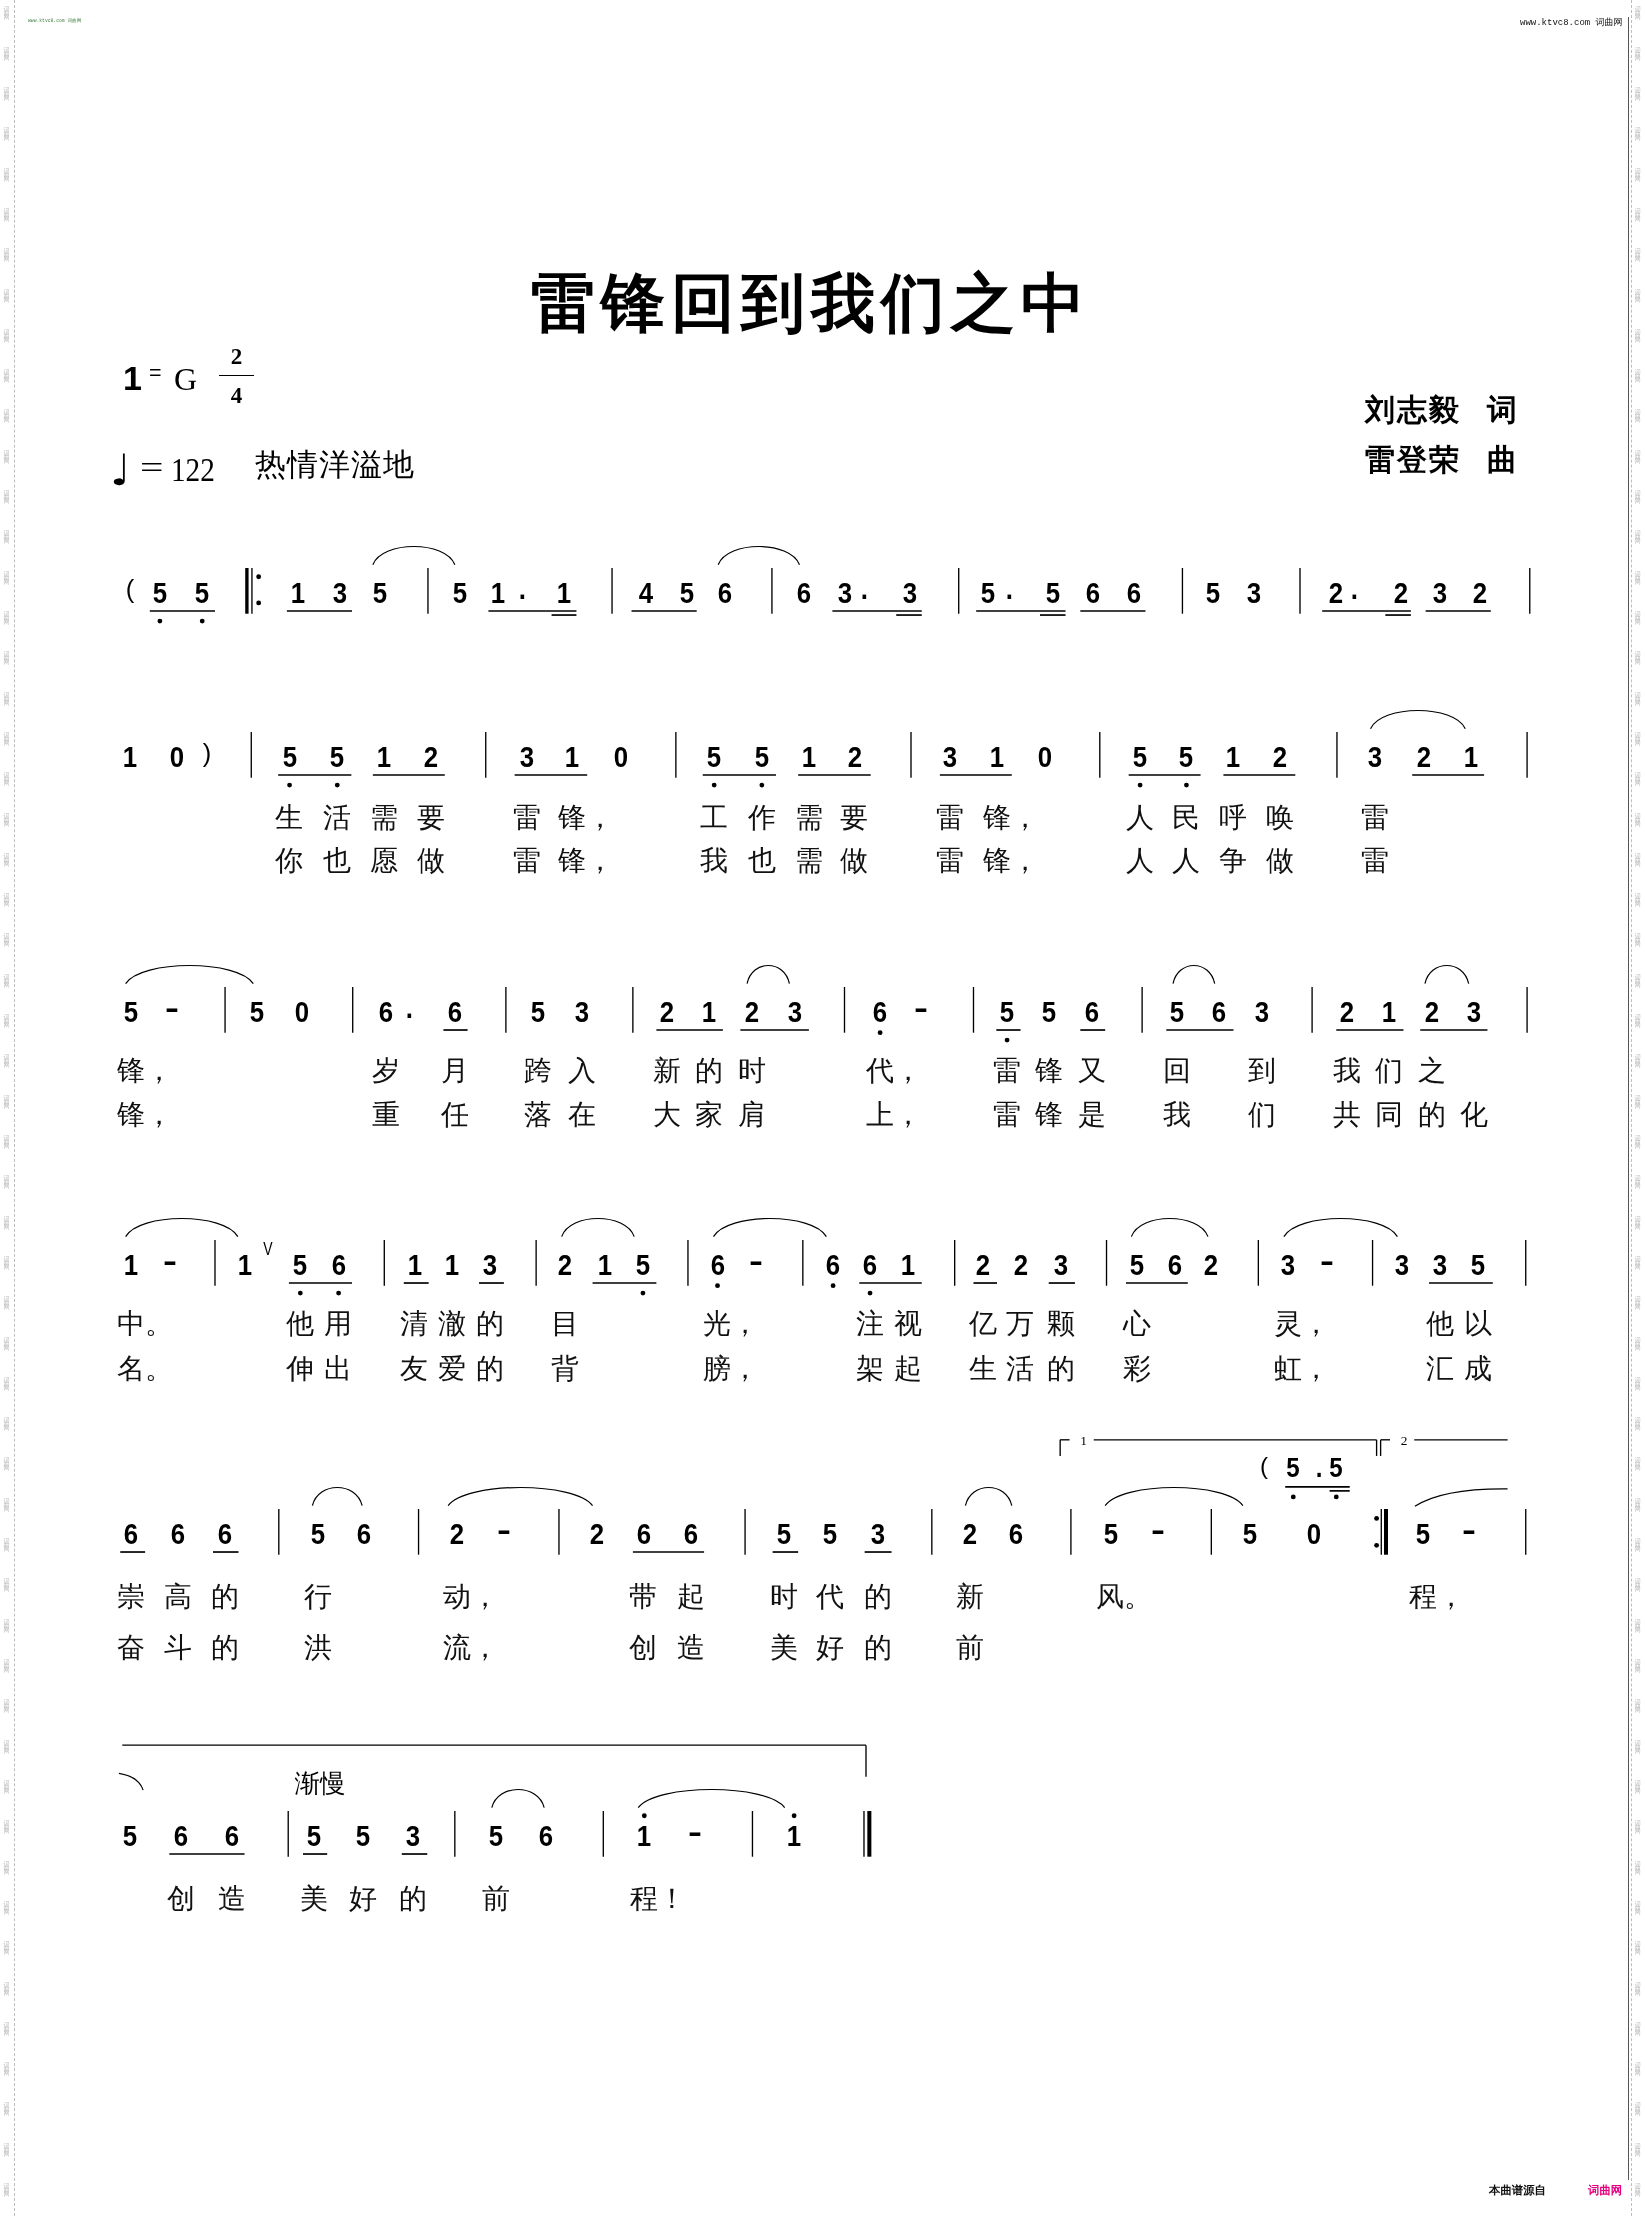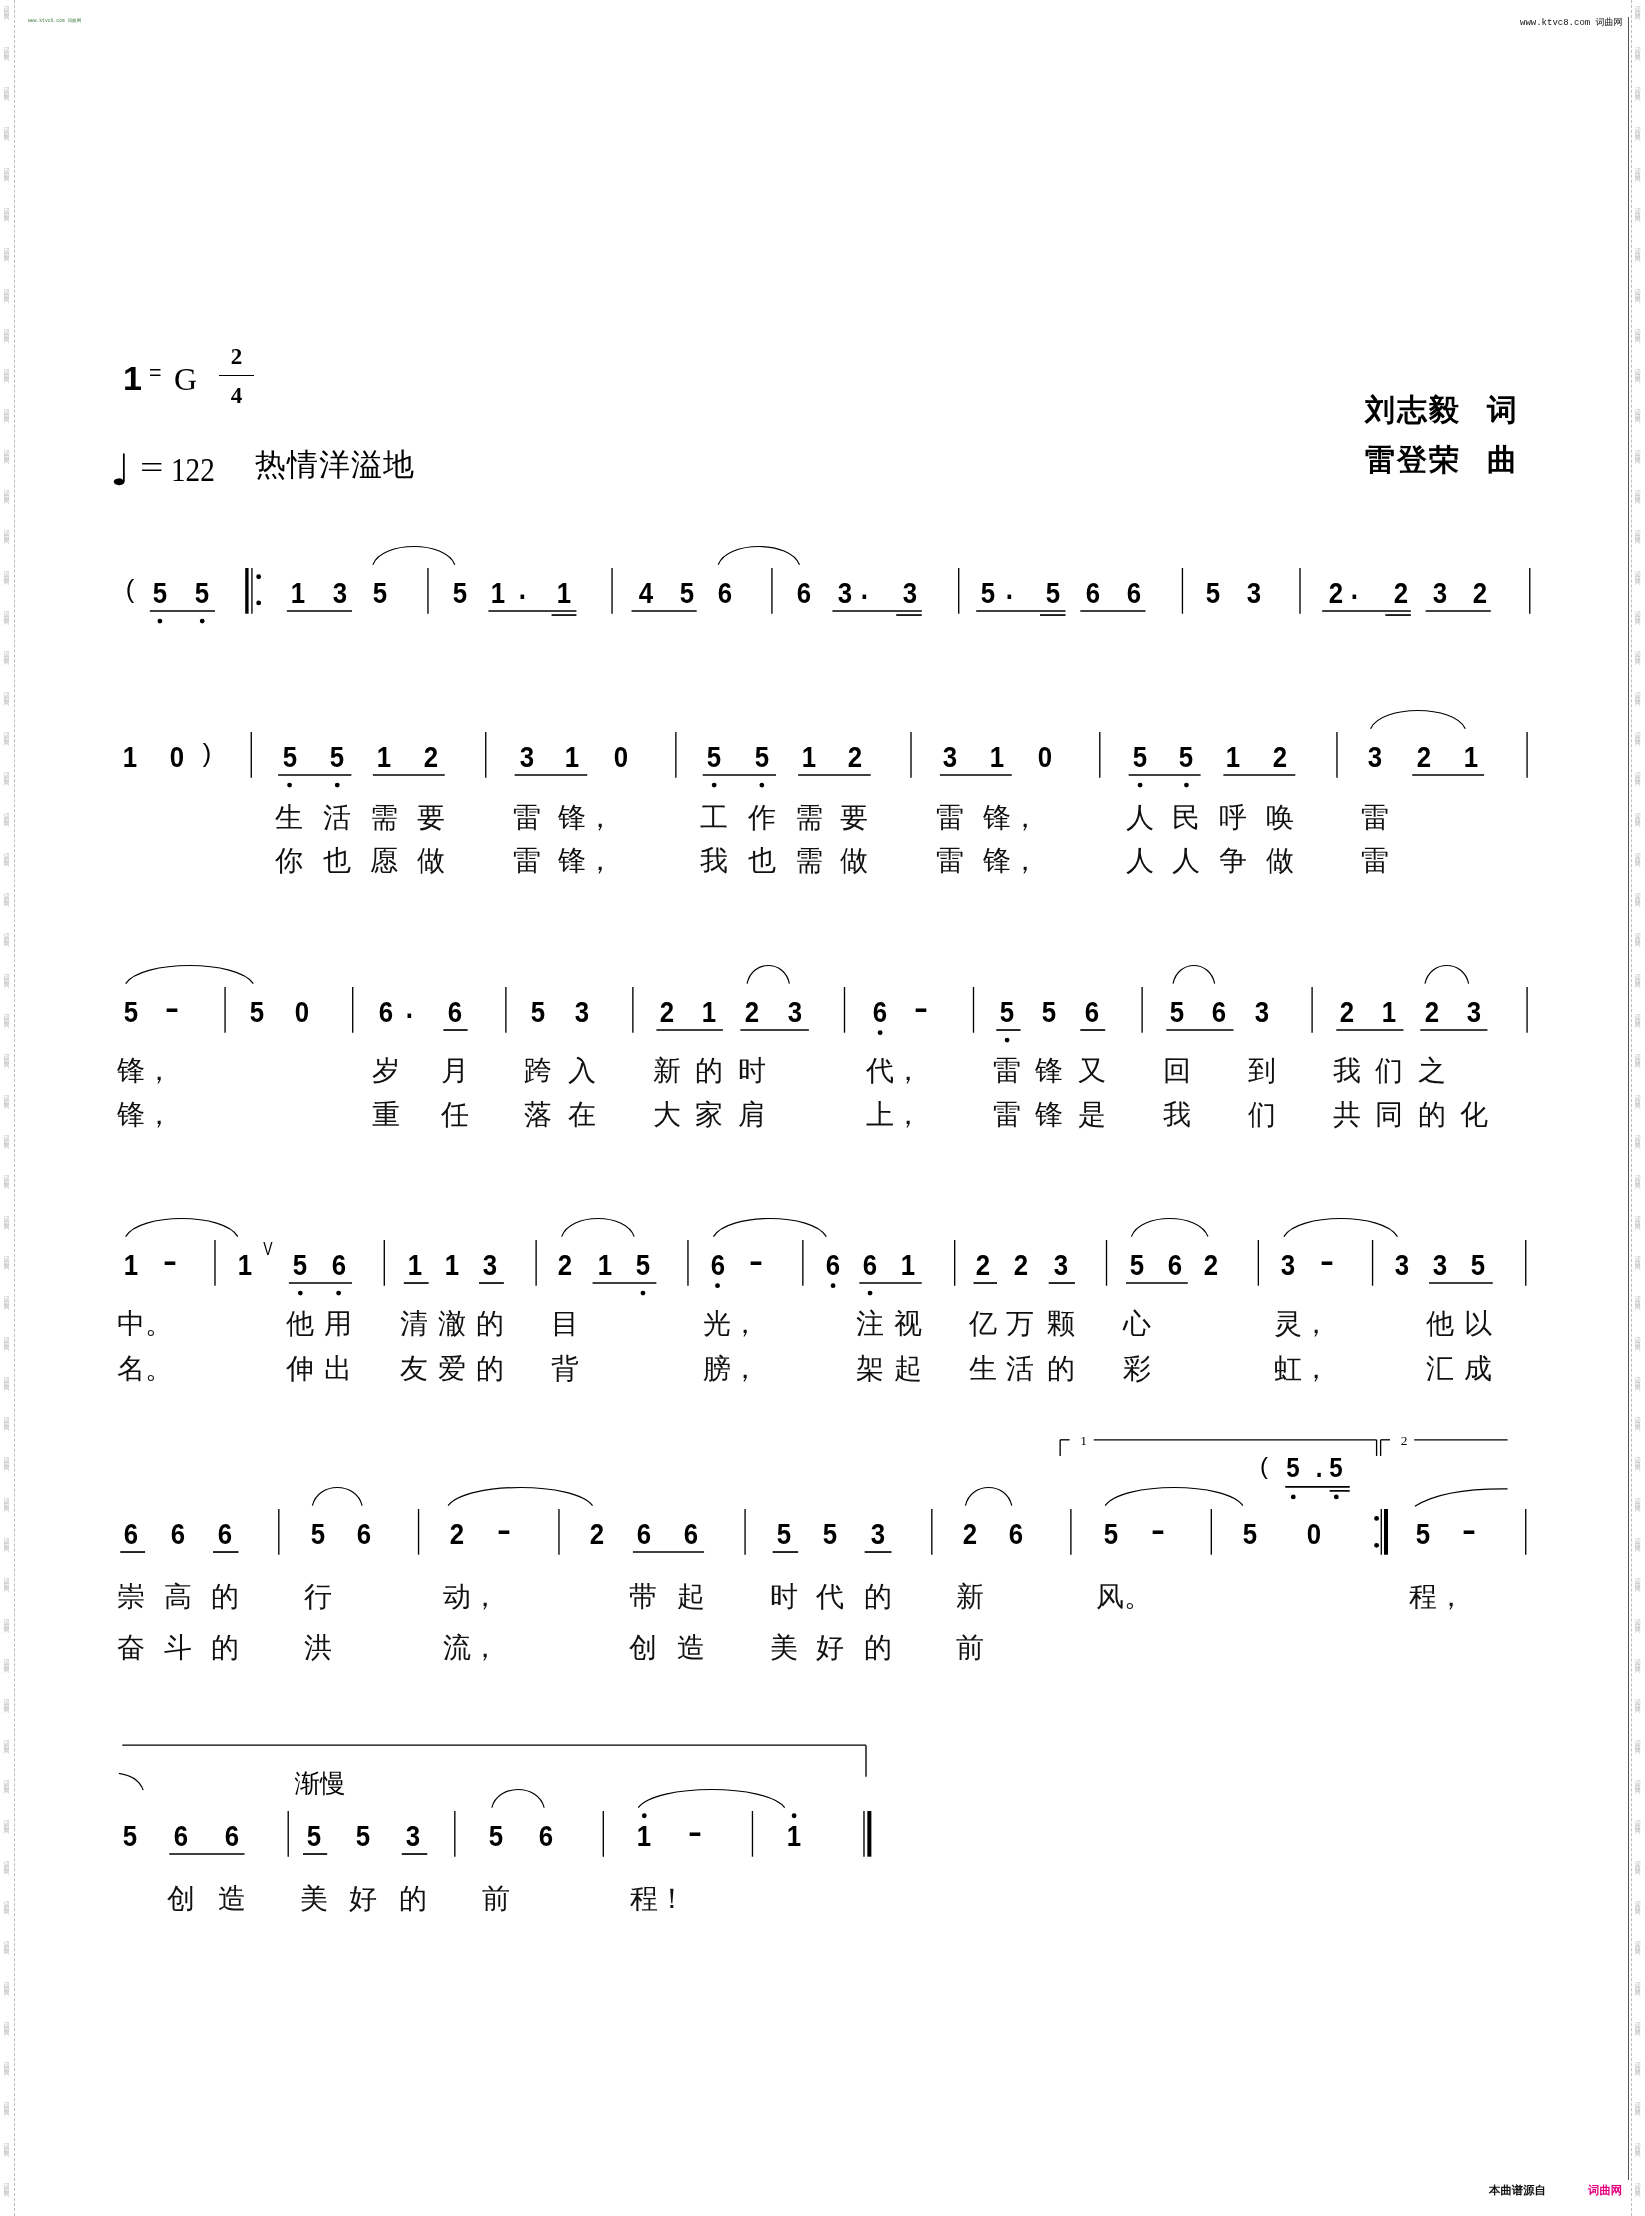--- a/index.html
+++ b/index.html
@@ -166,20 +166,21 @@
       <div class="wm" style="top: 2097px;">词曲网</div>
       <div class="wm" style="top: 2138px;">词曲网</div>
       <div class="wm" style="top: 2178px;">词曲网</div>
     </div>
   <div class="dash-line" style="left:1631px"></div>
   <div class="edge-line"></div>
 
   <div class="site-left">www.ktvc8.com 词曲网</div>
   <div class="site-right">www.ktvc8.com 词曲网</div>
 
+  <div class="title">雷锋回到我们之中</div>
 
   <div>
     <span class="key-1">1</span>
     <span class="key-eq">=</span>
     <span class="key-g">G</span>
   </div>
   <div>
     <span class="ts ts-num">2</span>
     <div class="ts-line"></div>
     <span class="ts ts-den">4</span>

